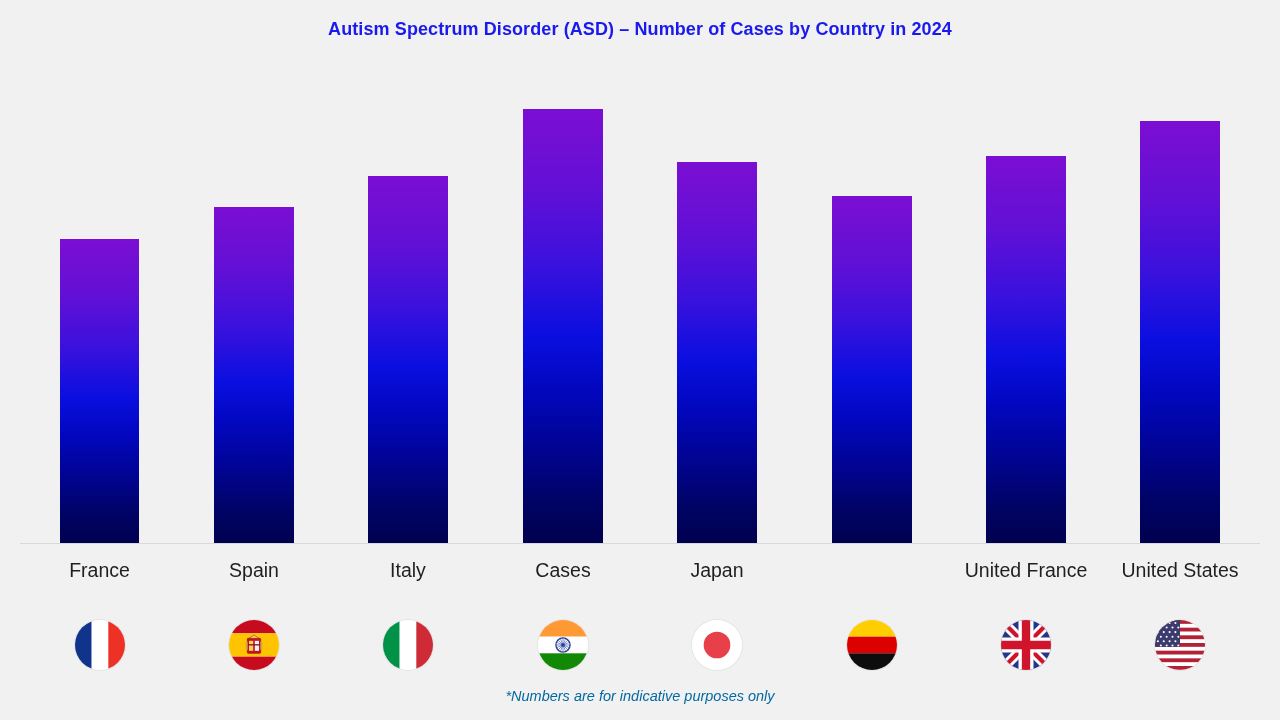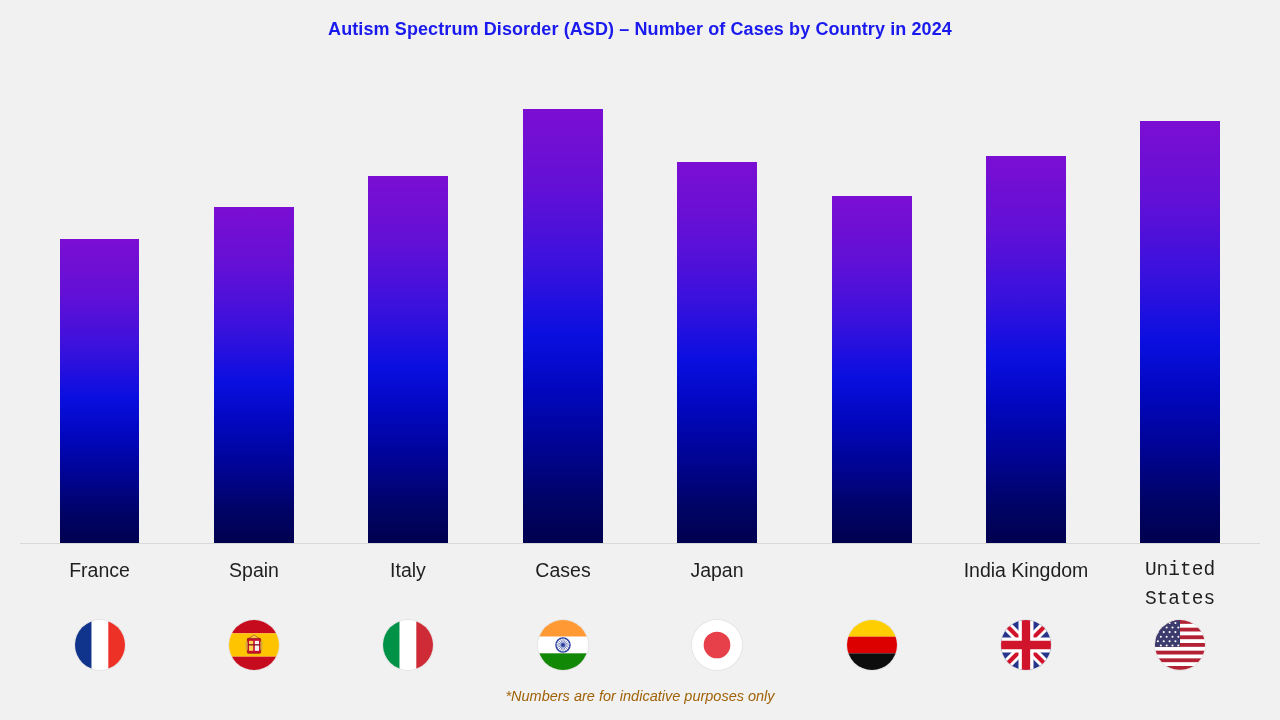--- a/index.html
+++ b/index.html
@@ -109,21 +109,21 @@
 
   
   .footnote {
     position: absolute;
     left: 0;
     top: 688px;
     width: 1280px;
     text-align: center;
     font-size: 14.5px;
     font-style: italic;
-    color: #a16207;
+    color: #0369a1;
   }
 </style>
 </head>
 <body>
 
 <div id="chart-root">
 
   <div class="chart-title">Autism Spectrum Disorder (ASD) – Number of Cases by Country in 2024</div>
 
   <div class="bars-layer" id="bars-layer">
@@ -138,22 +138,22 @@
     </div>
 
   <div class="axis-line"></div>
 
   <div class="labels-layer" id="labels-layer">
       <div class="cat-label" style="left: 29.5px; width: 140px;">France</div>
       <div class="cat-label" style="left: 184px; width: 140px;">Spain</div>
       <div class="cat-label" style="left: 338px; width: 140px;">Italy</div>
       <div class="cat-label" style="left: 493px; width: 140px;">Cases</div>
       <div class="cat-label" style="left: 647px; width: 140px;">Japan</div>
-      <div class="cat-label" style="left: 956px; width: 140px;">India Kingdom</div>
-      <div class="cat-label" style="left: 1110px; width: 140px; font-family: Liberation Mono, monospace;">United States</div>
+      <div class="cat-label" style="left: 956px; width: 140px;">United France</div>
+      <div class="cat-label" style="left: 1110px; width: 140px;">United States</div>
     </div>
 
   <div class="flags-layer" id="flags-layer">
       <div class="flag" style="left: 74.5px;">
         <svg id="svg-flag-france" viewBox="0 0 60 60" xmlns="http://www.w3.org/2000/svg">
     <rect x="0" y="0" width="20" height="60" fill="#10338c"></rect>
     <rect x="20" y="0" width="20" height="60" fill="#ffffff"></rect>
     <rect x="40" y="0" width="20" height="60" fill="#ee3127"></rect>
   </svg>
       </div>

